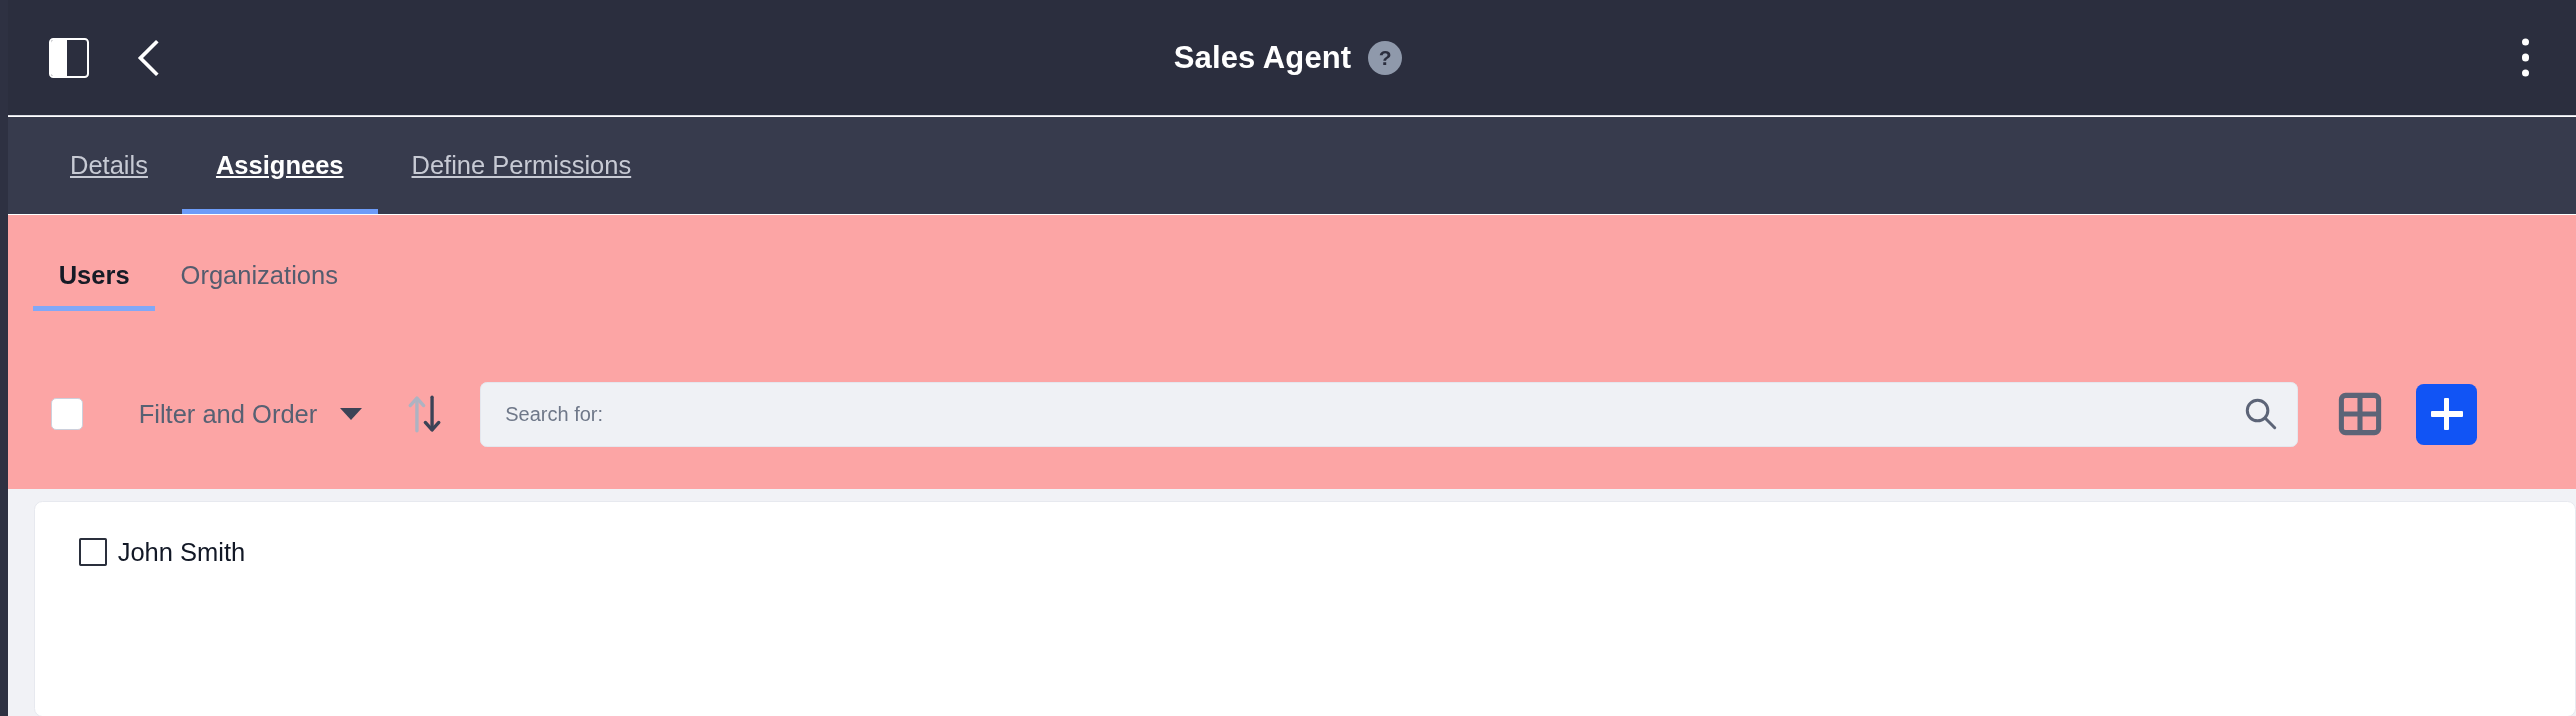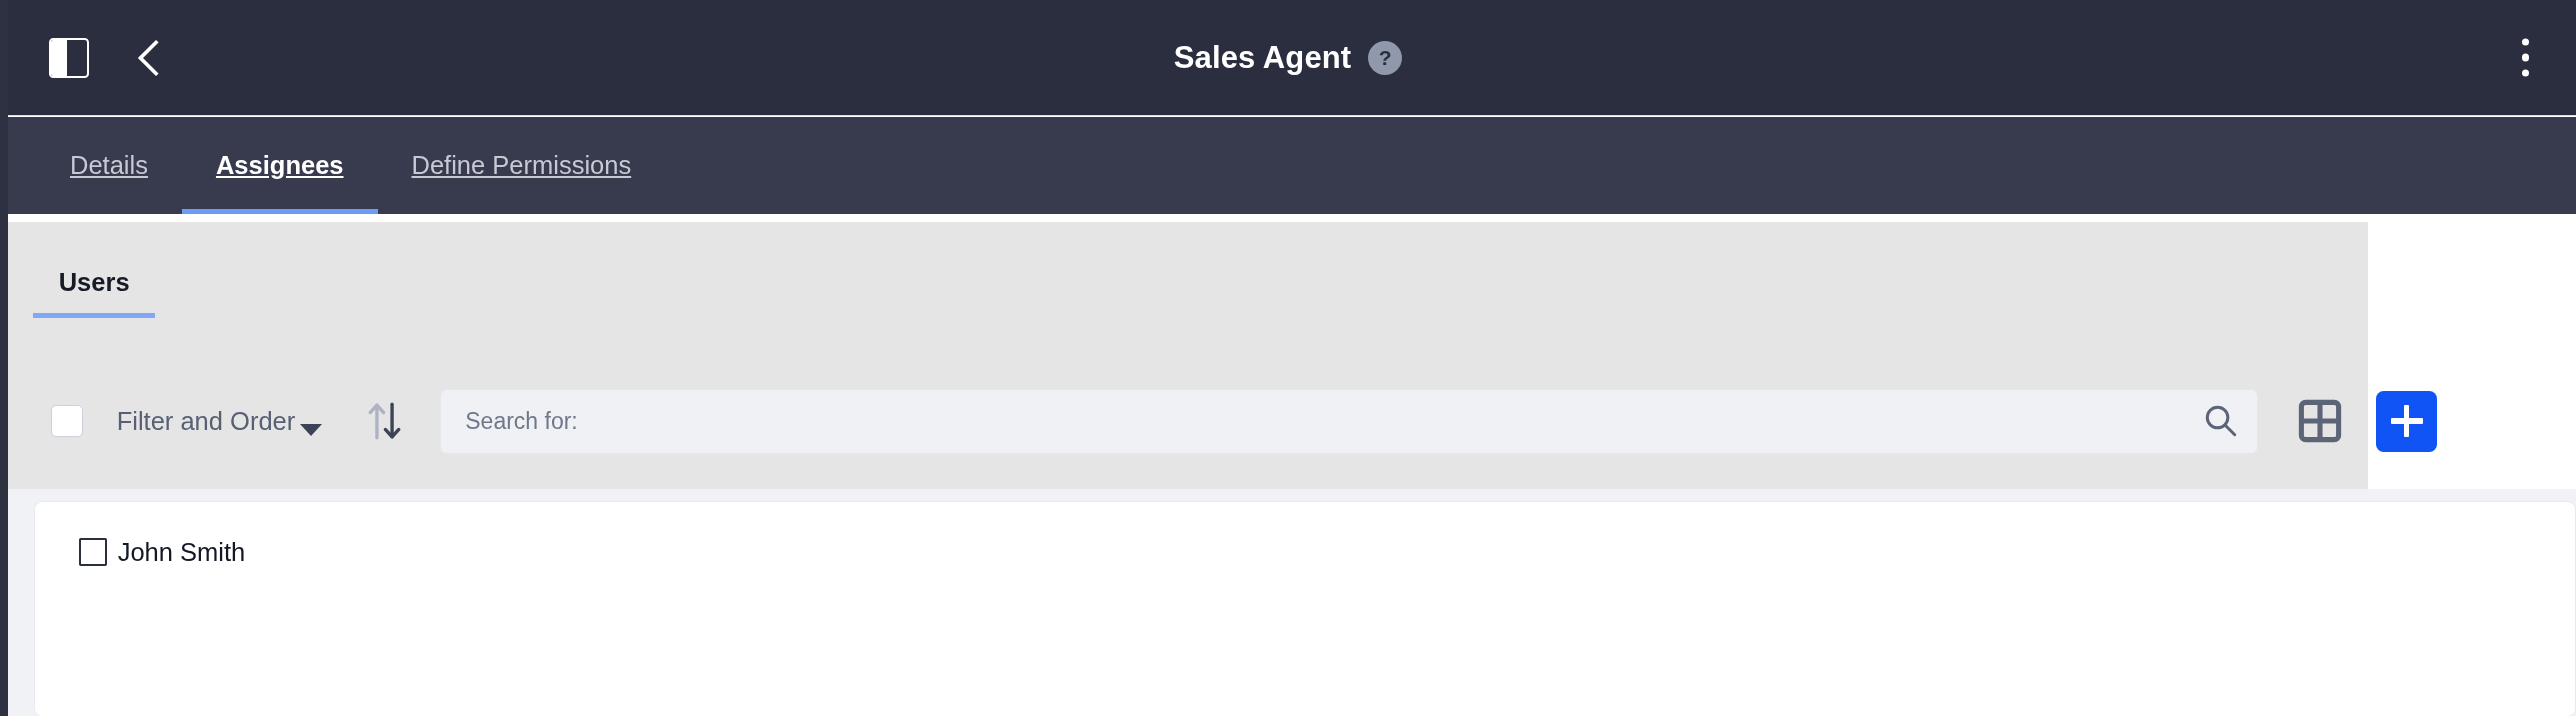--- a/index.html
+++ b/index.html
@@ -173,24 +173,24 @@
     position: absolute;
     left: 0; right: 0;
     bottom: 0;
     height: 5.1px;
     background: #6d9cf8;
   }
 
   
   .subtab-area {
     position: absolute;
-    left: 7.7px; top: 222px;
-    width: 2360px;
+    left: 7.7px; top: 215px;
+    width: 2568px;
     height: 274px;
-    background: #e5e5e5;
+    background: #fca5a5;
   }
 
   .subtabs {
     position: absolute;
     left: 25.5px; top: 24px;
     display: flex;
     align-items: flex-start;
     height: 72px;
   }
   .subtab-item {
@@ -231,24 +231,24 @@
     margin-left: 43px;
     width: 32px; height: 32px;
     border: 1.7px solid #ccd0dc;
     border-radius: 5.1px;
     background: #ffffff;
     cursor: pointer;
     flex: none;
   }
 
   .filter-order {
-    margin-left: 34px;
-    display: flex;
-    align-items: flex-end;
-    gap: 5px;
+    margin-left: 56px;
+    display: flex;
+    align-items: center;
+    gap: 23px;
     cursor: pointer;
     flex: none;
   }
   .filter-order-label {
     font-size: 25.5px;
     color: #576173;
     white-space: nowrap;
   }
   .caret-down {
     width: 0; height: 0;
@@ -278,21 +278,21 @@
     position: relative;
     max-width: 1818px;
   }
   .search-input {
     flex: 1;
     height: 100%;
     border: none;
     outline: none;
     background: transparent;
     font-family: "Liberation Sans", sans-serif;
-    font-size: 23px;
+    font-size: 20px;
     color: #3c4356;
     padding: 0 25.5px 0 24px;
   }
   .search-input::placeholder { color: #6f7889; opacity: 1; }
 
   .search-icon-btn {
     width: 73px; height: 100%;
     display: flex;
     align-items: center;
     justify-content: center;
@@ -430,20 +430,23 @@
         <span>Define Permissions</span>
       </div>
     </div>
   </div>
 
   <div class="subtab-area">
 
     <div class="subtabs">
       <div class="subtab-item active">
         <span>Users</span>
+      </div>
+      <div class="subtab-item">
+        <span>Organizations</span>
       </div>
     </div>
 
     <div class="toolbar">
 
       <div class="tb-checkbox"></div>
 
       <div class="filter-order">
         <span class="filter-order-label">Filter and Order</span>
         <span class="caret-down"></span>

